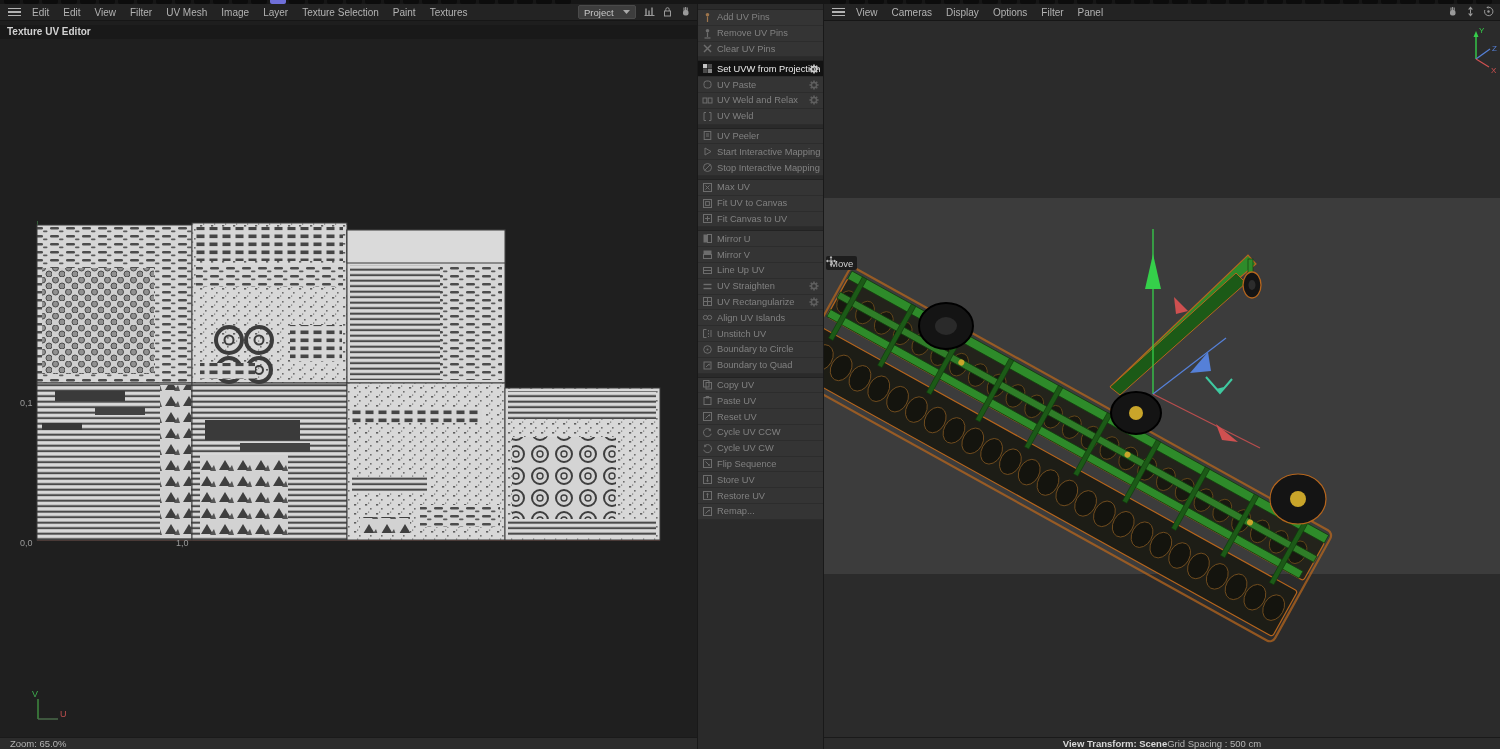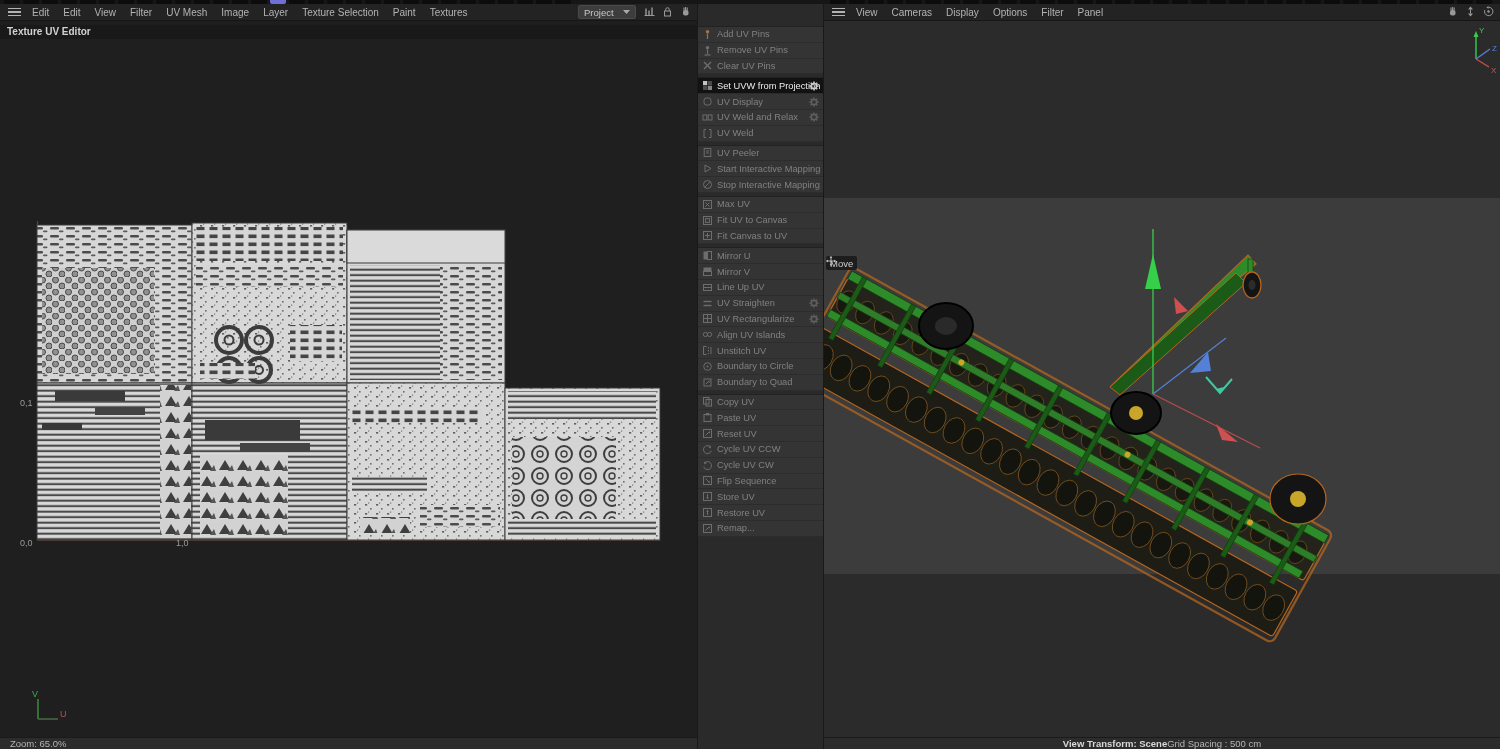--- a/index.html
+++ b/index.html
@@ -36,21 +36,21 @@
     font-size:10px; font-weight:bold; color:#d2d2d2; padding:1px 0 0 7px; }
   #uv-canvas { position:absolute; left:0; top:0; width:697px; height:716px; }
   .uvlabel { position:absolute; font-size:9px; color:#9a9a9a; }
   #uv-axis { position:absolute; left:26px; top:668px; width:48px; height:34px; }
   #uv-axis .v { position:absolute; left:6px; top:-4px; color:var(--gizmo_v); font-size:9px; }
   #uv-axis .u { position:absolute; left:34px; top:16px; color:var(--gizmo_u); font-size:9px; }
 
   
   #uv-tool-panel { position:absolute; left:697px; top:4px; width:127px; height:745px; background:#2a2a2a;
     border-left:1px solid #191919; border-right:1px solid #191919; }
-  #uv-tool-list { padding-top:22px; }
+  #uv-tool-list { padding-top:5px; }
   .tool-group { margin-bottom:3px; border-top:1px solid #222; }
   .tool-row { position:relative; height:15.8px; background:#343434; border-bottom:1px solid #2c2c2c;
     display:flex; align-items:center; font-size:9.3px; color:#818181; padding-left:4px; cursor:default; }
   .tool-row .tool-icon { width:15px; height:11px; display:inline-flex; align-items:center; opacity:.85; }
   .tool-row .tool-label { white-space:nowrap; overflow:hidden; }
   .tool-row .tool-gear { position:absolute; right:4px; top:2.5px; }
   .tool-row.active { background:#121212; color:#ececec; }
 
   
   #viewport { position:absolute; left:824px; top:21px; width:676px; height:716px; background:#2b2b2b; }
@@ -402,21 +402,21 @@
               <line x1="4.999999999999999" y1="2" x2="4.999999999999999" y2="0.40000000000000036" stroke="#cccccc" stroke-width="1.6"></line>
               <line x1="7.121320343559642" y1="2.878679656440357" x2="8.252691193458118" y2="1.7473088065418807" stroke="#cccccc" stroke-width="1.6"></line>
             </svg></span>
         </div>
         <div class="tool-row">
           <span class="tool-icon">
             <svg width="11" height="11" viewBox="0 0 11 11">
               <rect x="2" y="2" width="7" height="7" rx="2.5" fill="none" stroke="#777777" stroke-width="1"></rect>
             </svg>
           </span>
-          <span class="tool-label">UV Display</span>
+          <span class="tool-label">UV Paste</span>
           <span class="tool-gear"><svg width="10" height="10" viewBox="0 0 10 10">
               <circle cx="5" cy="5" r="2.6" fill="none" stroke="#5f5f5f" stroke-width="1.5"></circle>
               <line x1="8" y1="5" x2="9.6" y2="5" stroke="#5f5f5f" stroke-width="1.6"></line>
               <line x1="7.121320343559643" y1="7.121320343559642" x2="8.25269119345812" y2="8.252691193458118" stroke="#5f5f5f" stroke-width="1.6"></line>
               <line x1="5" y1="8" x2="5" y2="9.6" stroke="#5f5f5f" stroke-width="1.6"></line>
               <line x1="2.8786796564403576" y1="7.121320343559643" x2="1.747308806541882" y2="8.25269119345812" stroke="#5f5f5f" stroke-width="1.6"></line>
               <line x1="2" y1="5" x2="0.40000000000000036" y2="5.000000000000001" stroke="#5f5f5f" stroke-width="1.6"></line>
               <line x1="2.878679656440357" y1="2.8786796564403576" x2="1.7473088065418807" y2="1.747308806541882" stroke="#5f5f5f" stroke-width="1.6"></line>
               <line x1="4.999999999999999" y1="2" x2="4.999999999999999" y2="0.40000000000000036" stroke="#5f5f5f" stroke-width="1.6"></line>
               <line x1="7.121320343559642" y1="2.878679656440357" x2="8.252691193458118" y2="1.7473088065418807" stroke="#5f5f5f" stroke-width="1.6"></line>

